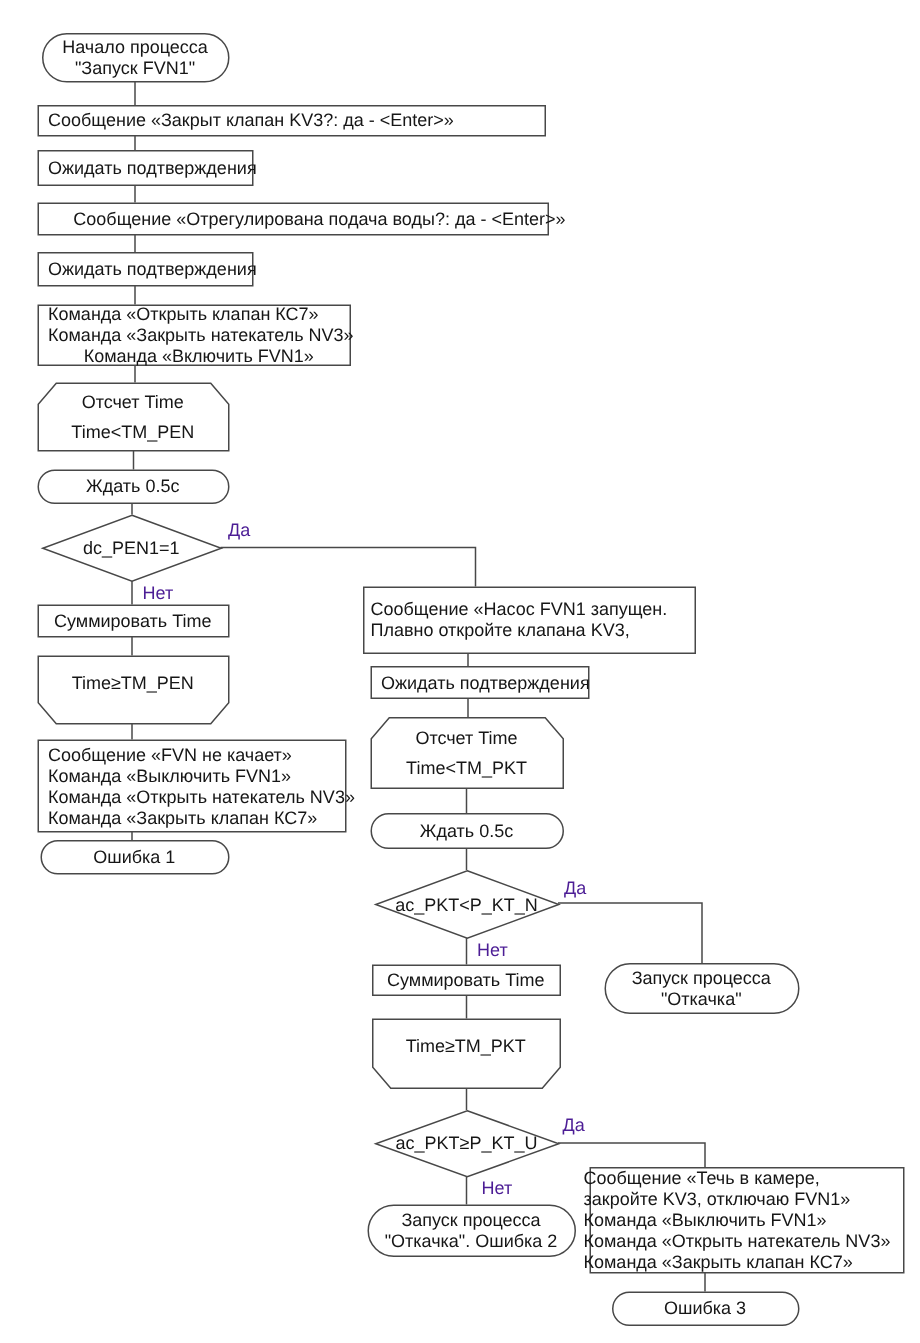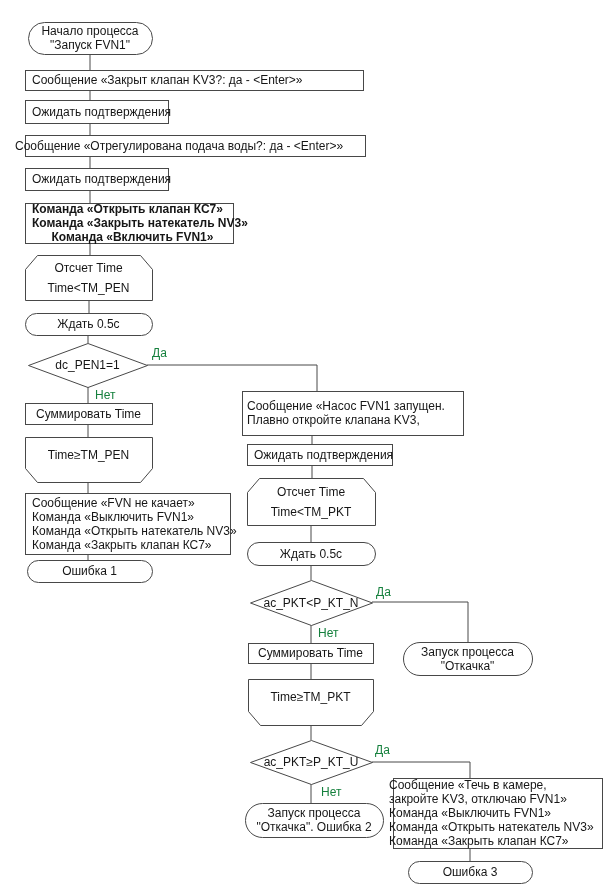--- a/index.html
+++ b/index.html
@@ -13,21 +13,21 @@
   .edge{fill:none;stroke:#484848;stroke-width:1;}
   .node-text{
     position:absolute;display:flex;flex-direction:column;justify-content:center;
     align-items:center;text-align:left;color:#161616;font-size:12px;line-height:14px;
     white-space:nowrap;box-sizing:border-box;pointer-events:none;
   }
   .node-text.left{align-items:flex-start;text-align:left;padding-left:7px;}
   .node-text.left .line.center-line{align-self:center;}
   .node-text.loop-start{row-gap:6px;}
   .node-text.loop-end{justify-content:flex-start;padding-top:11px;}
-  .edge-label{position:absolute;font-size:12px;line-height:13px;color:#15803d;white-space:nowrap;}
+  .edge-label{position:absolute;font-size:12px;line-height:13px;color:#4c1d95;white-space:nowrap;}
 </style>
 </head>
 <body>
 
 <div id="flowchart">
   <svg xmlns="http://www.w3.org/2000/svg" width="613" height="895" viewBox="0 0 613 895">
       <polyline points="90,54 90,70" class="edge"></polyline>
       <polyline points="90,90 90,100" class="edge"></polyline>
       <polyline points="90,123 90,135" class="edge"></polyline>
       <polyline points="90,156 90,168" class="edge"></polyline>
@@ -80,27 +80,27 @@
 <div class="node-text terminator" style="left: 28px; top: 22px; width: 124px; height: 32px;">
       <div class="line">Начало процесса</div>
       <div class="line">"Запуск FVN1"</div>
     </div>
     <div class="node-text process left" style="left: 25px; top: 70px; width: 338px; height: 20px;">
       <div class="line">Сообщение «Закрыт клапан KV3?: да - &lt;Enter&gt;»</div>
     </div>
     <div class="node-text process left" style="left: 25px; top: 100px; width: 143px; height: 23px;">
       <div class="line">Ожидать подтверждения</div>
     </div>
-    <div class="node-text process left" style="left: 8px; top: 135px; width: 340px; height: 21px;">
+    <div class="node-text process left" style="left: 37px; top: 135px; width: 340px; height: 21px; align-items: flex-end;">
       <div class="line">Сообщение «Отрегулирована подача воды?: да - &lt;Enter&gt;»</div>
     </div>
     <div class="node-text process left" style="left: 25px; top: 168px; width: 143px; height: 22px;">
       <div class="line">Ожидать подтверждения</div>
     </div>
-    <div class="node-text process left" style="left: 25px; top: 203px; width: 208px; height: 40px; font-weight: bold;">
+    <div class="node-text process left" style="left: 25px; top: 203px; width: 208px; height: 40px;">
       <div class="line">Команда «Открыть клапан КС7»</div>
       <div class="line">Команда «Закрыть натекатель NV3»</div>
       <div class="line center-line">Команда «Включить FVN1»</div>
     </div>
     <div class="node-text loop-start" style="left: 25px; top: 255px; width: 127px; height: 45px;">
       <div class="line">Отсчет Time</div>
       <div class="line">Time&lt;TM_PEN</div>
     </div>
     <div class="node-text terminator" style="left: 25px; top: 313px; width: 127px; height: 22px;">
       <div class="line">Ждать 0.5с</div>

